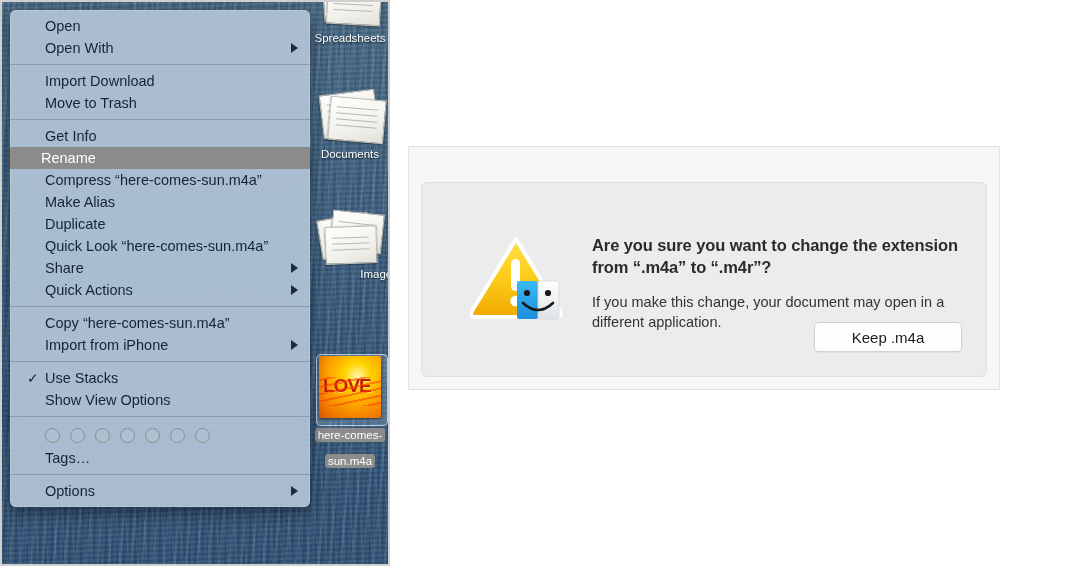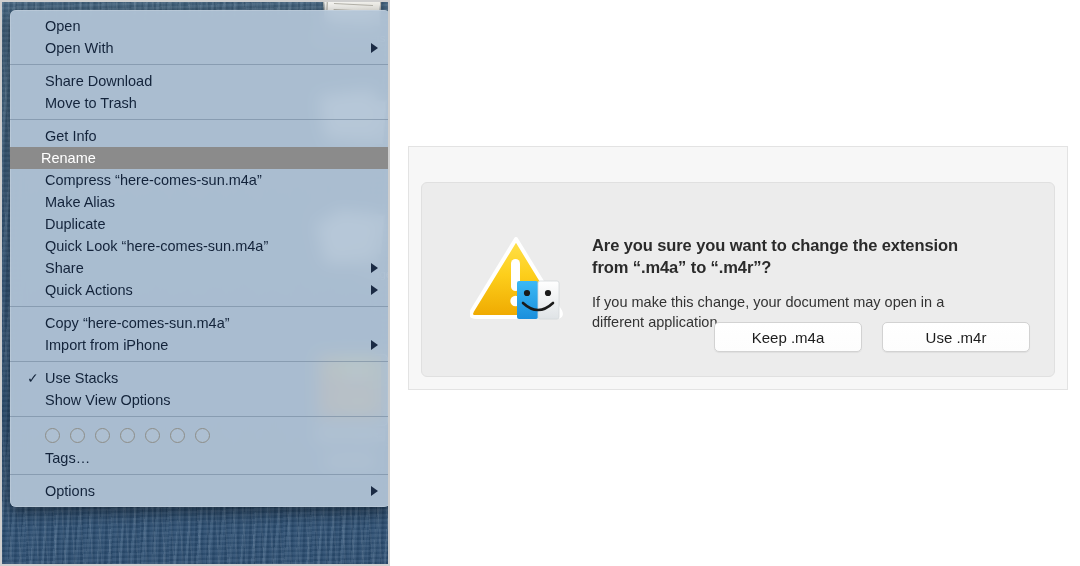--- a/index.html
+++ b/index.html
@@ -119,21 +119,21 @@
     position: absolute;
     border: 1px solid rgba(220,235,250,0.75);
     background: rgba(200,220,240,0.22);
     border-radius: 5px;
   }
 
   
   #context-menu {
     position: absolute;
     left: 8px; top: 8px;
-    width: 380px;
+    width: 300px;
     background: rgba(178,196,214,0.93);
     border-radius: 6px;
     box-shadow: 0 5px 16px rgba(0,0,0,0.45), 0 0 0 0.5px rgba(255,255,255,0.35) inset;
     padding: 5px 0 5px 0;
     z-index: 10;
     backdrop-filter: blur(8px);
   }
   .menu-item {
     position: relative;
     height: 22px;
@@ -182,21 +182,21 @@
     border-radius: 50%;
     border: 1.2px solid #8d8d87;
     background: rgba(255,255,255,0.05);
     box-sizing: border-box;
   }
 
   
   #dialog-frame {
     position: absolute;
     left: 408px; top: 146px;
-    width: 660px; height: 244px;
+    width: 592px; height: 244px;
     background: #f7f7f7;
     border: 1px solid #e3e3e3;
     box-sizing: border-box;
   }
   #dialog-panel {
     position: absolute;
     left: 12px; top: 35px;
     right: 12px; bottom: 12px;
     background: #ececec;
     border-radius: 6px;
@@ -323,21 +323,21 @@
     </div>
     <div class="stack-label" style="margin-top:12px;">
       <span class="sel-label">sun.m4a</span>
     </div>
   </div>
 
   <div id="context-menu">
       <div class="menu-item"><span>Open</span></div>
       <div class="menu-item"><span>Open With</span><span class="arrow"></span></div>
       <div class="menu-sep"></div>
-      <div class="menu-item"><span>Share Download</span></div>
+      <div class="menu-item"><span>Import Download</span></div>
       <div class="menu-item"><span>Move to Trash</span></div>
       <div class="menu-sep"></div>
       <div class="menu-item"><span>Get Info</span></div>
       <div class="menu-item selected"><span>Rename</span></div>
       <div class="menu-item"><span>Compress “here-comes-sun.m4a”</span></div>
       <div class="menu-item"><span>Make Alias</span></div>
       <div class="menu-item"><span>Duplicate</span></div>
       <div class="menu-item"><span>Quick Look “here-comes-sun.m4a”</span></div>
       <div class="menu-item"><span>Share</span><span class="arrow"></span></div>
       <div class="menu-item"><span>Quick Actions</span><span class="arrow"></span></div>
@@ -396,17 +396,16 @@
       </svg>
     </div>
 
     <div id="dlg-text">
       <div id="dlg-title">Are you sure you want to change the extension from “.m4a” to “.m4r”?</div>
       <div id="dlg-body">If you make this change, your document may open in a different application.</div>
     </div>
 
     <div id="dlg-buttons">
       <div class="dlg-btn">Keep .m4a</div>
-      <div class="dlg-btn">Use .m4r</div>
     </div>
 
   </div>
 </div>
 
 </body></html>

